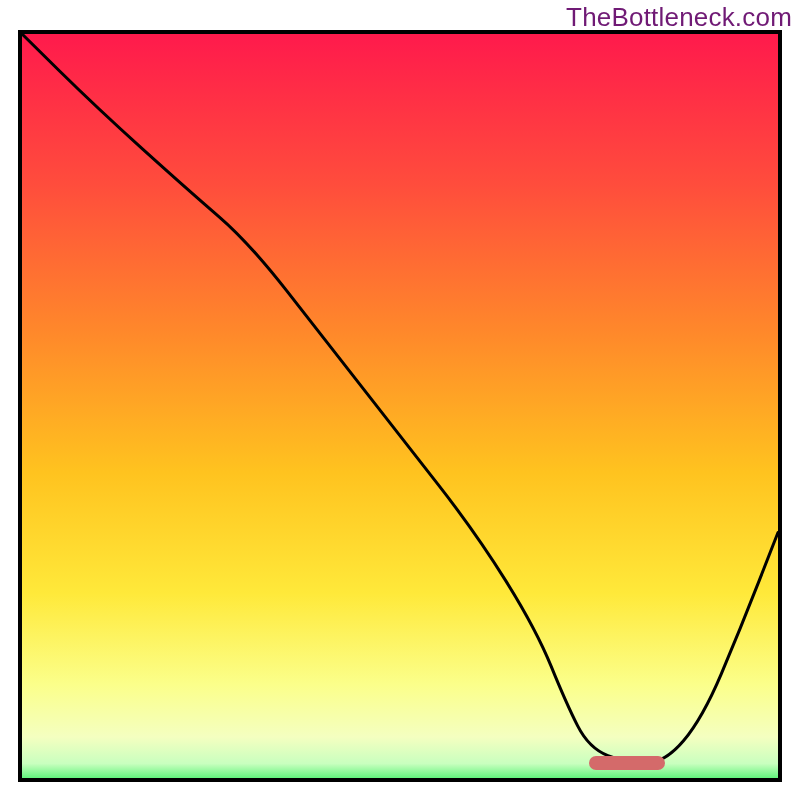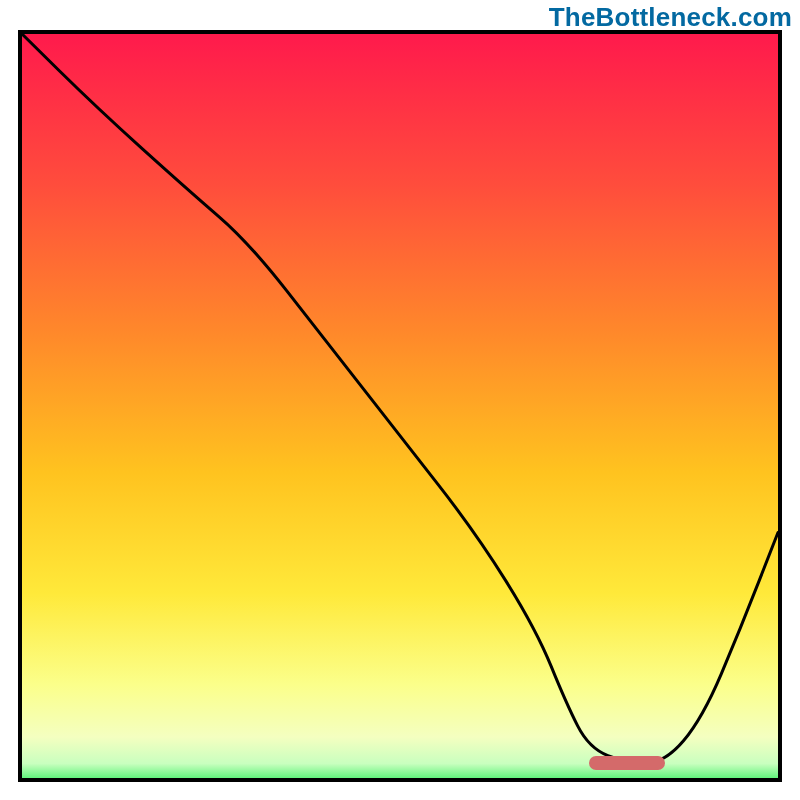--- a/index.html
+++ b/index.html
@@ -14,22 +14,22 @@
   .stage {
     position: relative;
     width: 800px;
     height: 800px;
   }
   .watermark {
     position: absolute;
     top: 2px;
     right: 8px;
     font-size: 26px;
-    font-weight: 700;
-    color: #0369a1;
+    font-weight: 400;
+    color: #701a75;
     letter-spacing: 0.2px;
     user-select: none;
   }
   .plot-frame {
     position: absolute;
     left: 18px;
     top: 30px;
     width: 764px;
     height: 752px;
     border: 4px solid #000;

